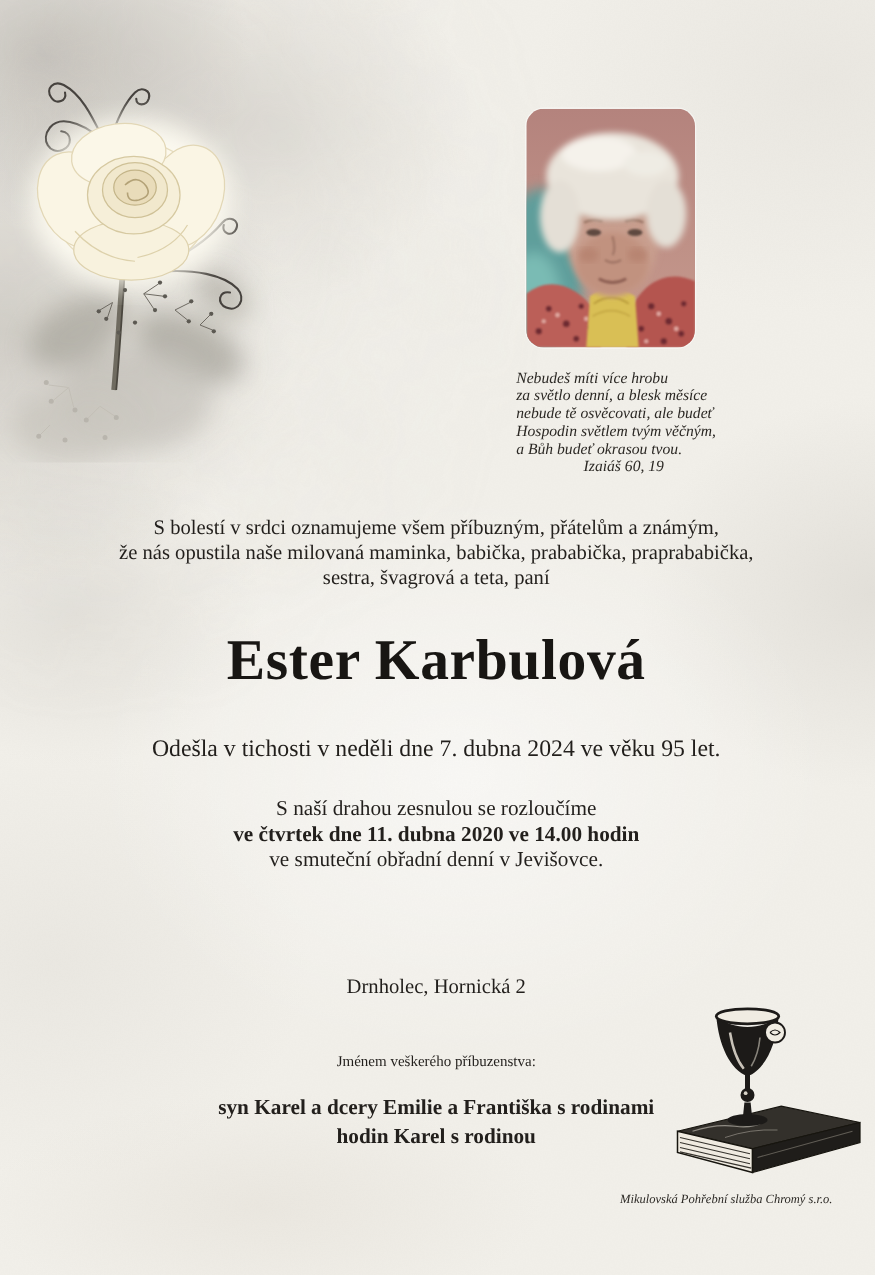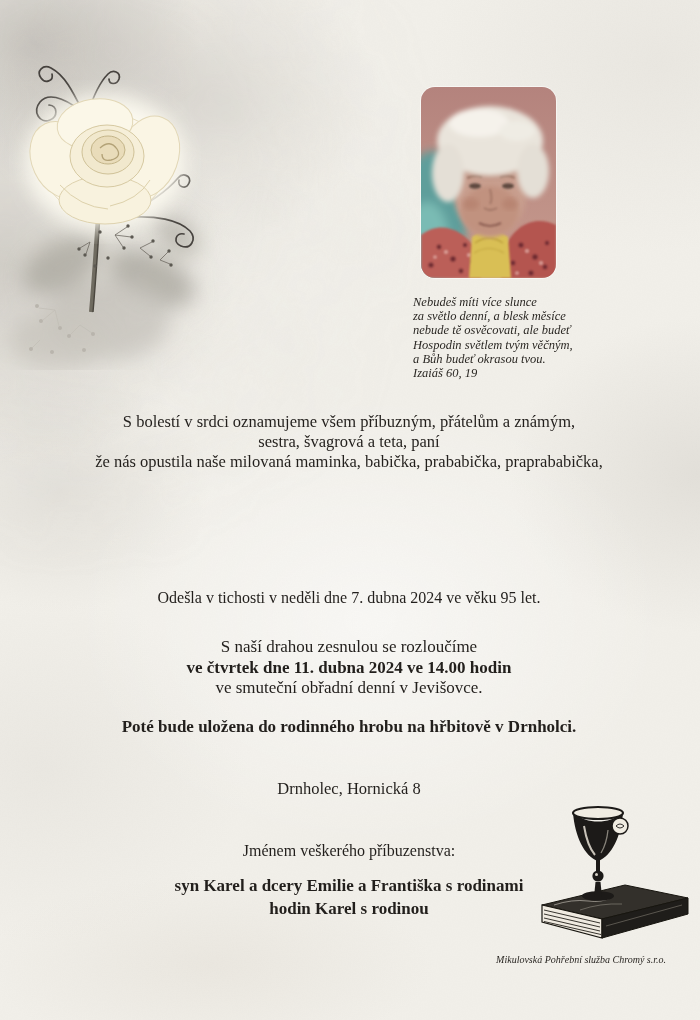--- a/index.html
+++ b/index.html
@@ -27,29 +27,29 @@
     opacity:.75;
     -webkit-mask-image:radial-gradient(480px 520px at 12% 18%, #000 35%, transparent 78%);
     mask-image:radial-gradient(480px 520px at 12% 18%, #000 35%, transparent 78%);
   }
   .txt{position:absolute;left:14px;width:670px;text-align:center;}
   .verse{
     position:absolute;left:413px;top:295px;width:180px;
     font-style:italic;font-size:12.5px;line-height:14.2px;
     text-align:left;color:#2a2723;
   }
-  .verse .attr{text-align:left;padding-right:8px;}
+  .verse .attr{text-align:center;padding-right:8px;}
   .announce{top:412px;font-size:16.5px;line-height:20px;}
   .name{top:501px;font-size:46px;font-weight:bold;letter-spacing:.5px;margin:0;color:#181613;}
-  .death{top:589px;font-size:16px;}
+  .death{top:589px;font-size:19px;}
   .farewell{top:637px;font-size:17px;line-height:20.5px;}
   .bold{font-weight:bold;}
   .burial{top:717px;font-size:17px;font-weight:bold;}
   .address{top:779px;font-size:16.5px;}
-  .family-intro{top:842px;font-size:16px;}
+  .family-intro{top:842px;font-size:12px;}
   .family-names{top:875px;font-size:17px;font-weight:bold;line-height:22.5px;}
   .footer{position:absolute;top:954px;right:34px;font-size:10px;color:#2a2723;font-style:italic;}
   .rose-art{position:absolute;left:0;top:10px;width:280px;height:360px;}
   .portrait{
     position:absolute;left:421px;top:87px;width:135px;height:191px;
     border-radius:14px;overflow:hidden;
     box-shadow:0 0 0 1px rgba(255,255,255,.5);
   }
   .emblem{position:absolute;left:540px;top:800px;width:150px;height:145px;}
   svg{display:block;}
@@ -228,46 +228,46 @@
         <ellipse cx="69" cy="54" rx="53" ry="35" fill="#e9e4db"></ellipse>
         <ellipse cx="27" cy="86" rx="16" ry="29" fill="#e4dfd6"></ellipse>
         <ellipse cx="112" cy="84" rx="16" ry="27" fill="#e4dfd6"></ellipse>
         <ellipse cx="58" cy="36" rx="30" ry="14" fill="#f5f2eb"></ellipse>
         <ellipse cx="96" cy="44" rx="18" ry="10" fill="#efece4"></ellipse>
       </g>
     </svg>
   </div>
 
   <div class="verse">
-    <div>Nebudeš míti více slunce</div>
+    <div>Nebudeš míti více hrobu</div>
     <div>za světlo denní, a blesk měsíce</div>
     <div>nebude tě osvěcovati, ale budeť</div>
     <div>Hospodin světlem tvým věčným,</div>
     <div>a Bůh budeť okrasou tvou.</div>
     <div class="attr">Izaiáš 60, 19</div>
   </div>
 
   <div class="txt announce">
     <div>S bolestí v srdci oznamujeme všem příbuzným, přátelům a známým,</div>
+    <div>že nás opustila naše milovaná maminka, babička, prababička, praprababička,</div>
     <div>sestra, švagrová a teta, paní</div>
-    <div>že nás opustila naše milovaná maminka, babička, prababička, praprababička,</div>
-  </div>
-
+  </div>
+
+  <h1 class="txt name">Ester Karbulová</h1>
 
   <div class="txt death">Odešla v tichosti v neděli dne 7. dubna 2024 ve věku 95 let.</div>
 
   <div class="txt farewell">
     <div>S naší drahou zesnulou se rozloučíme</div>
-    <div class="bold">ve čtvrtek dne 11. dubna 2024 ve 14.00 hodin</div>
+    <div class="bold">ve čtvrtek dne 11. dubna 2020 ve 14.00 hodin</div>
     <div>ve smuteční obřadní denní v Jevišovce.</div>
   </div>
 
-  <div class="txt burial">Poté bude uložena do rodinného hrobu na hřbitově v Drnholci.</div>
-
-  <div class="txt address">Drnholec, Hornická 8</div>
+
+  <div class="txt address">Drnholec, Hornická 2</div>
 
   <div class="txt family-intro">Jménem veškerého příbuzenstva:</div>
   <div class="txt family-names">
     <div>syn Karel a dcery Emilie a Františka s rodinami</div>
     <div>hodin Karel s rodinou</div>
   </div>
 
   <div class="emblem">
     <svg width="150" height="145" viewBox="0 0 150 145">
 

